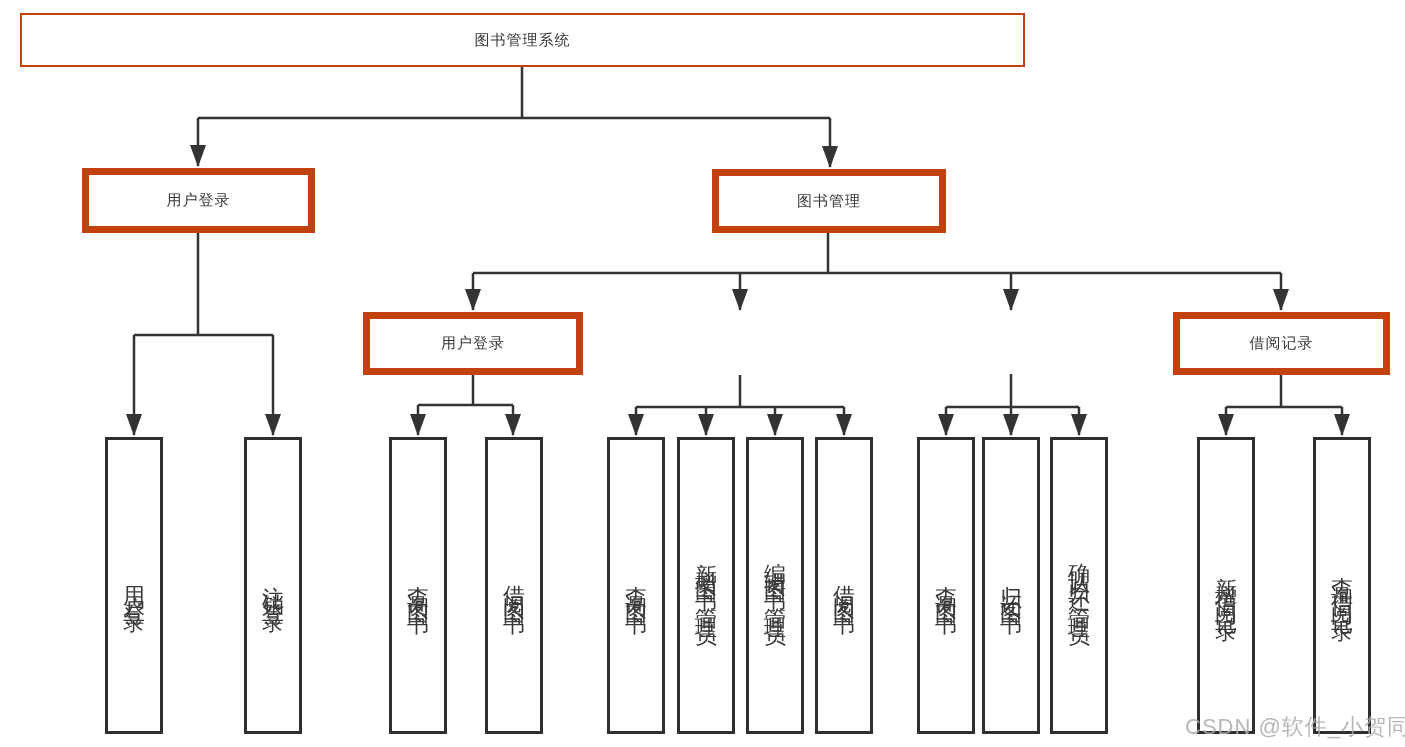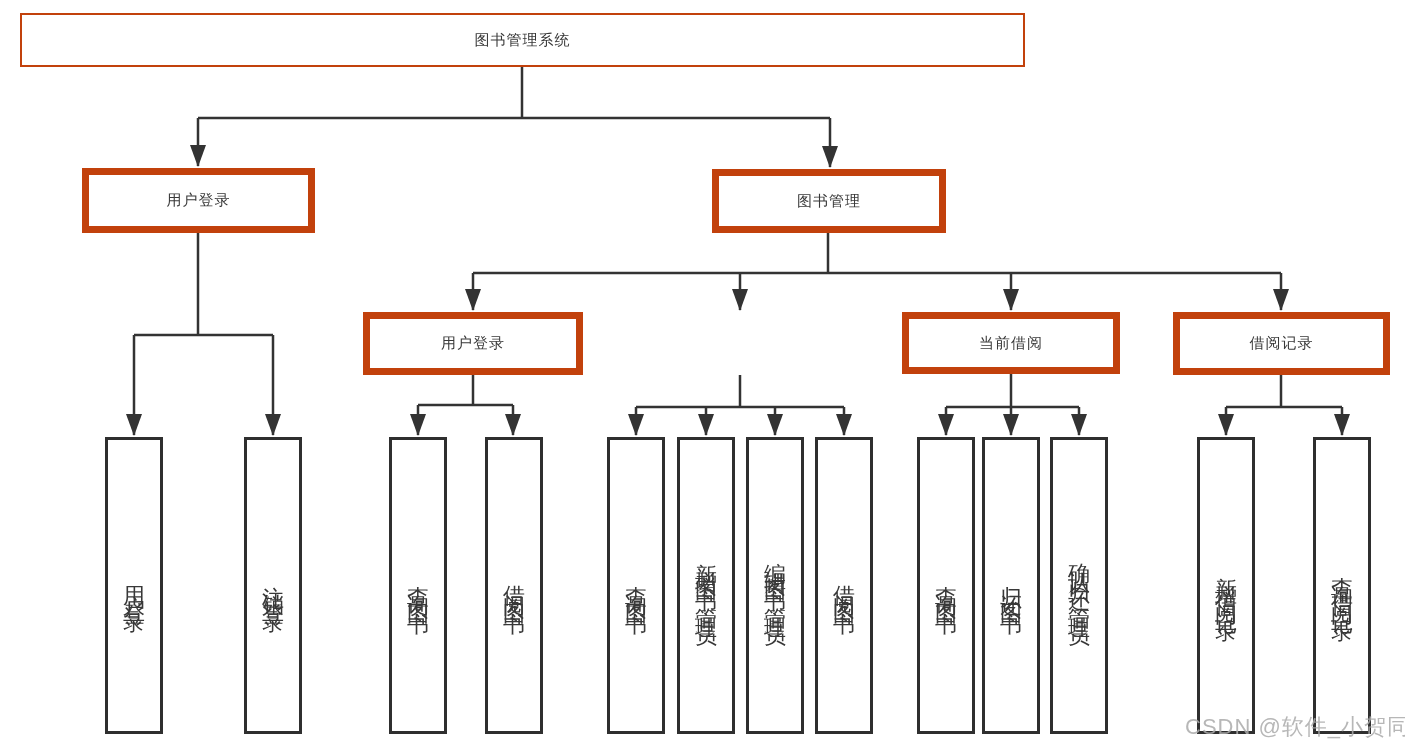--- a/index.html
+++ b/index.html
@@ -115,21 +115,20 @@
     <line x1="1226" y1="407" x2="1226" y2="435" stroke="#333333" stroke-width="2.5" marker-end="url(#arrow)"></line>
     <line x1="1342" y1="407" x2="1342" y2="435" stroke="#333333" stroke-width="2.5" marker-end="url(#arrow)"></line>
   </svg>
 
   <div class="node root" style="left:20px; top:13px; width:1005px; height:54px;">图书管理系统</div>
 
   <div class="node" style="left:82px; top:168px; width:233px; height:65px;">用户登录</div>
   <div class="node" style="left:712px; top:169px; width:234px; height:64px;">图书管理</div>
 
   <div class="node" style="left:363px; top:312px; width:220px; height:63px;">用户登录</div>
-  <div class="node" style="left:902px; top:312px; width:218px; height:62px;">当前借阅</div>
   <div class="node" style="left:1173px; top:312px; width:217px; height:63px;">借阅记录</div>
 
   <div class="leaf" style="left:105px;">用户登录</div>
   <div class="leaf" style="left:244px;">注销登录</div>
 
   <div class="leaf" style="left:389px;">查询图书</div>
   <div class="leaf" style="left:485px;">借阅图书</div>
 
   <div class="leaf" style="left:607px;">查询图书</div>
   <div class="leaf" style="left:677px;">新增图书（管理员）</div>

